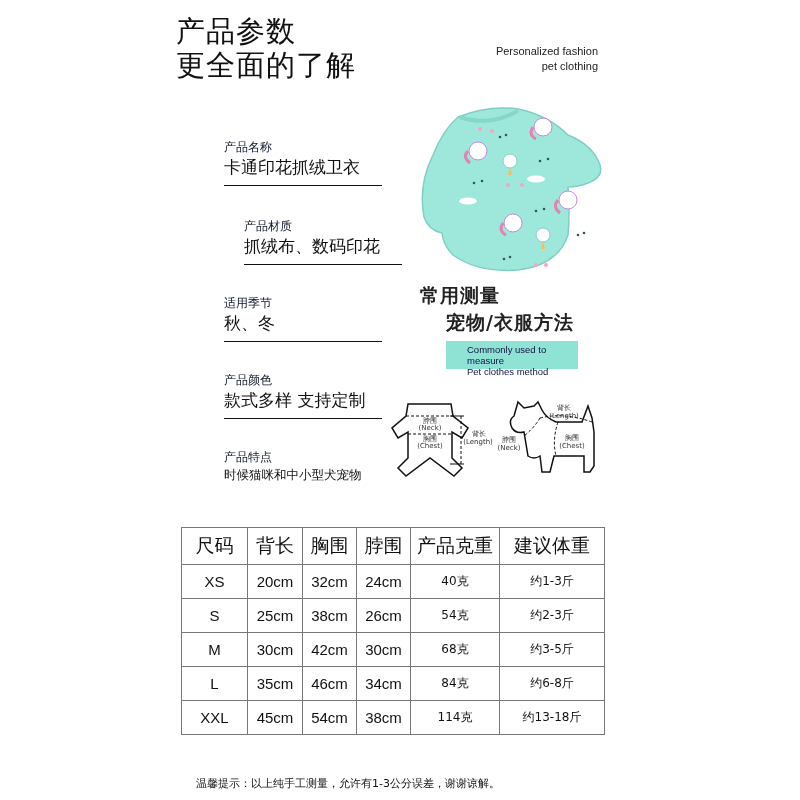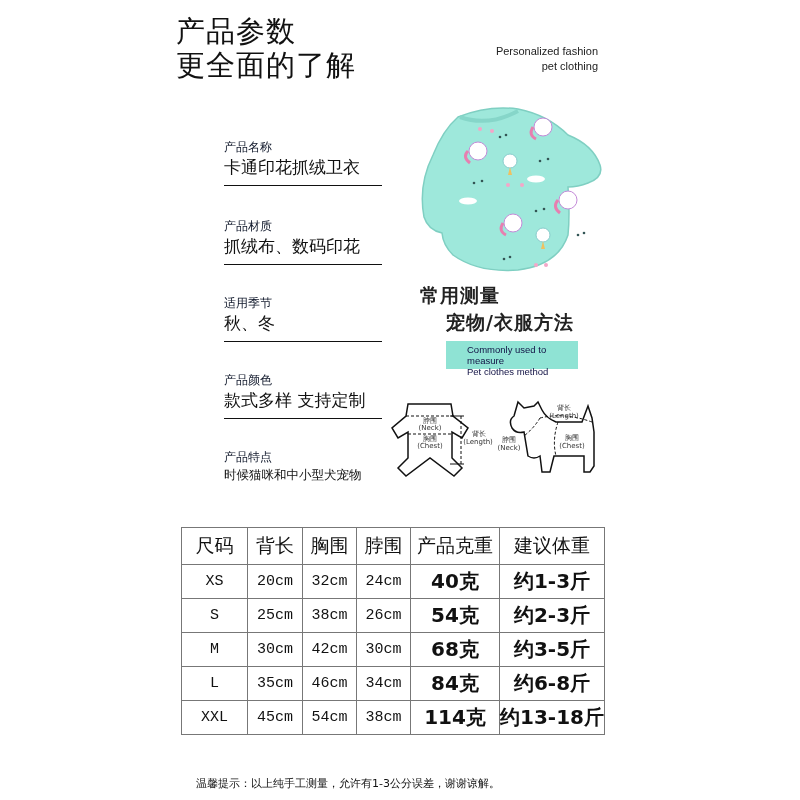--- a/index.html
+++ b/index.html
@@ -13,41 +13,41 @@
   .spec .val { font-size:17px; line-height:24px; color:#111; white-space:nowrap; }
   .spec .val-small { font-size:12.5px; line-height:19px; color:#111; white-space:nowrap; }
   .spec .rule { height:0; border-bottom:1.5px solid #111; margin-top:6px; }
   .shirt { left:418px; top:105px; width:190px; height:170px; }
   .measure-h1 { font-size:19px; font-weight:bold; color:#222; white-space:nowrap; letter-spacing:1px; }
   .measure-box { left:446px; top:341px; width:132px; height:28px; background:#8fe3d4;
                  font-family:"Liberation Sans", sans-serif; font-size:9.5px; line-height:11px; color:#114; padding:3px 21px; box-sizing:border-box; }
   table.size { position:absolute; left:181px; top:527px; border-collapse:collapse; }
   table.size td, table.size th { border:1px solid #777; text-align:center; padding:0; }
   table.size th { height:36px; font-size:19px; font-weight:normal; color:#111; }
-  table.size td { height:33px; font-size:15px; color:#111; font-family:Liberation Mono, monospace; }
-  table.size td.cn { font-family:"DejaVu Sans", sans-serif; font-size:20px;font-weight:bold; }
+  table.size td { height:33px; font-size:15px; color:#111; font-family:Liberation Sans, sans-serif; }
+  table.size td.cn { font-family:"DejaVu Sans", sans-serif; font-size:12px; }
   .note { left:196px; top:776px; font-size:11px; color:#111; white-space:nowrap; }
   .diagram-lbl { font-size:7px; fill:#333; font-family:"DejaVu Sans", sans-serif; }
 </style>
 </head>
 <body>
 
 <div class="abs title-line" style="left:176px; top:12px;">产品参数</div>
 <div class="abs title-line" style="left:176px; top:46px;">更全面的了解</div>
 <div class="abs tagline" style="left:438px; top:44px;">
   <div>Personalized fashion</div>
   <div>pet clothing</div>
 </div>
 
 <div class="abs spec" style="top:139px;">
   <div class="lbl">产品名称</div>
   <div class="val">卡通印花抓绒卫衣</div>
   <div class="rule"></div>
 </div>
-<div class="abs spec" style="top:218px;">
+<div class="abs spec" style="top:218px;margin-left:20px;">
   <div class="lbl">产品材质</div>
   <div class="val">抓绒布、数码印花</div>
   <div class="rule"></div>
 </div>
 <div class="abs spec" style="top:295px;">
   <div class="lbl">适用季节</div>
   <div class="val">秋、冬</div>
   <div class="rule"></div>
 </div>
 <div class="abs spec" style="top:372px;">

